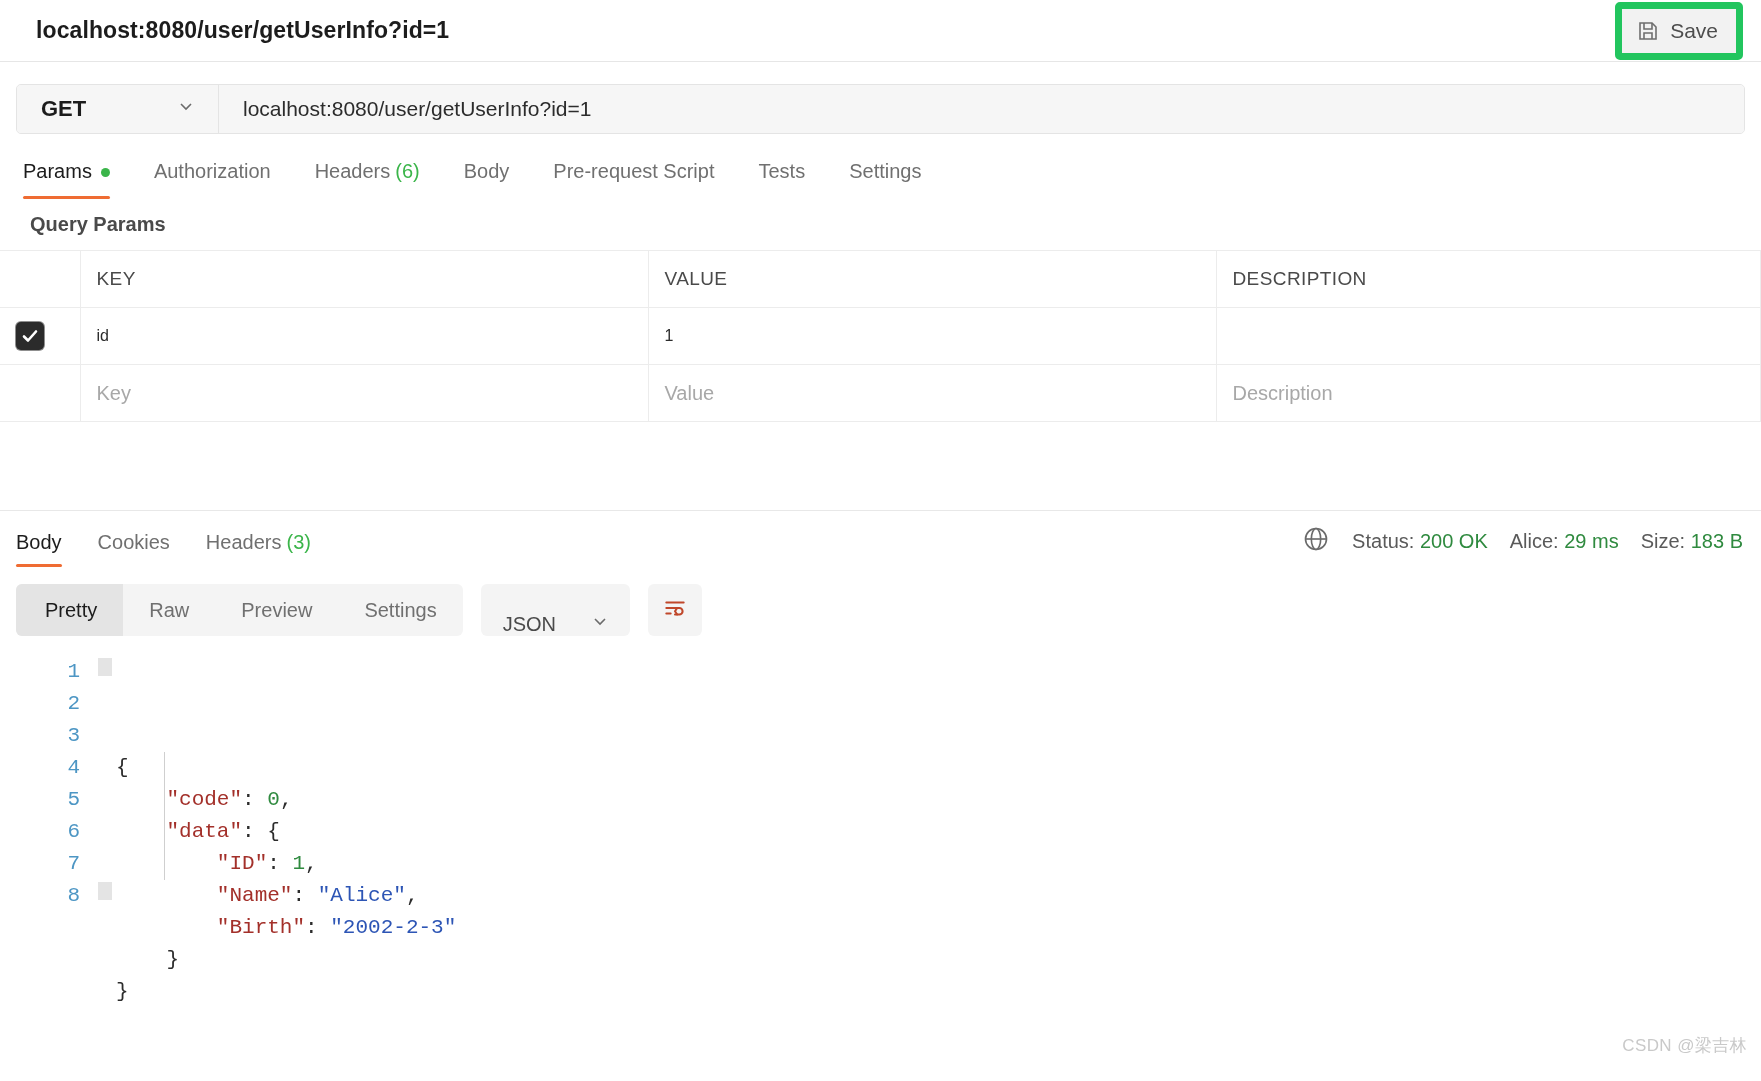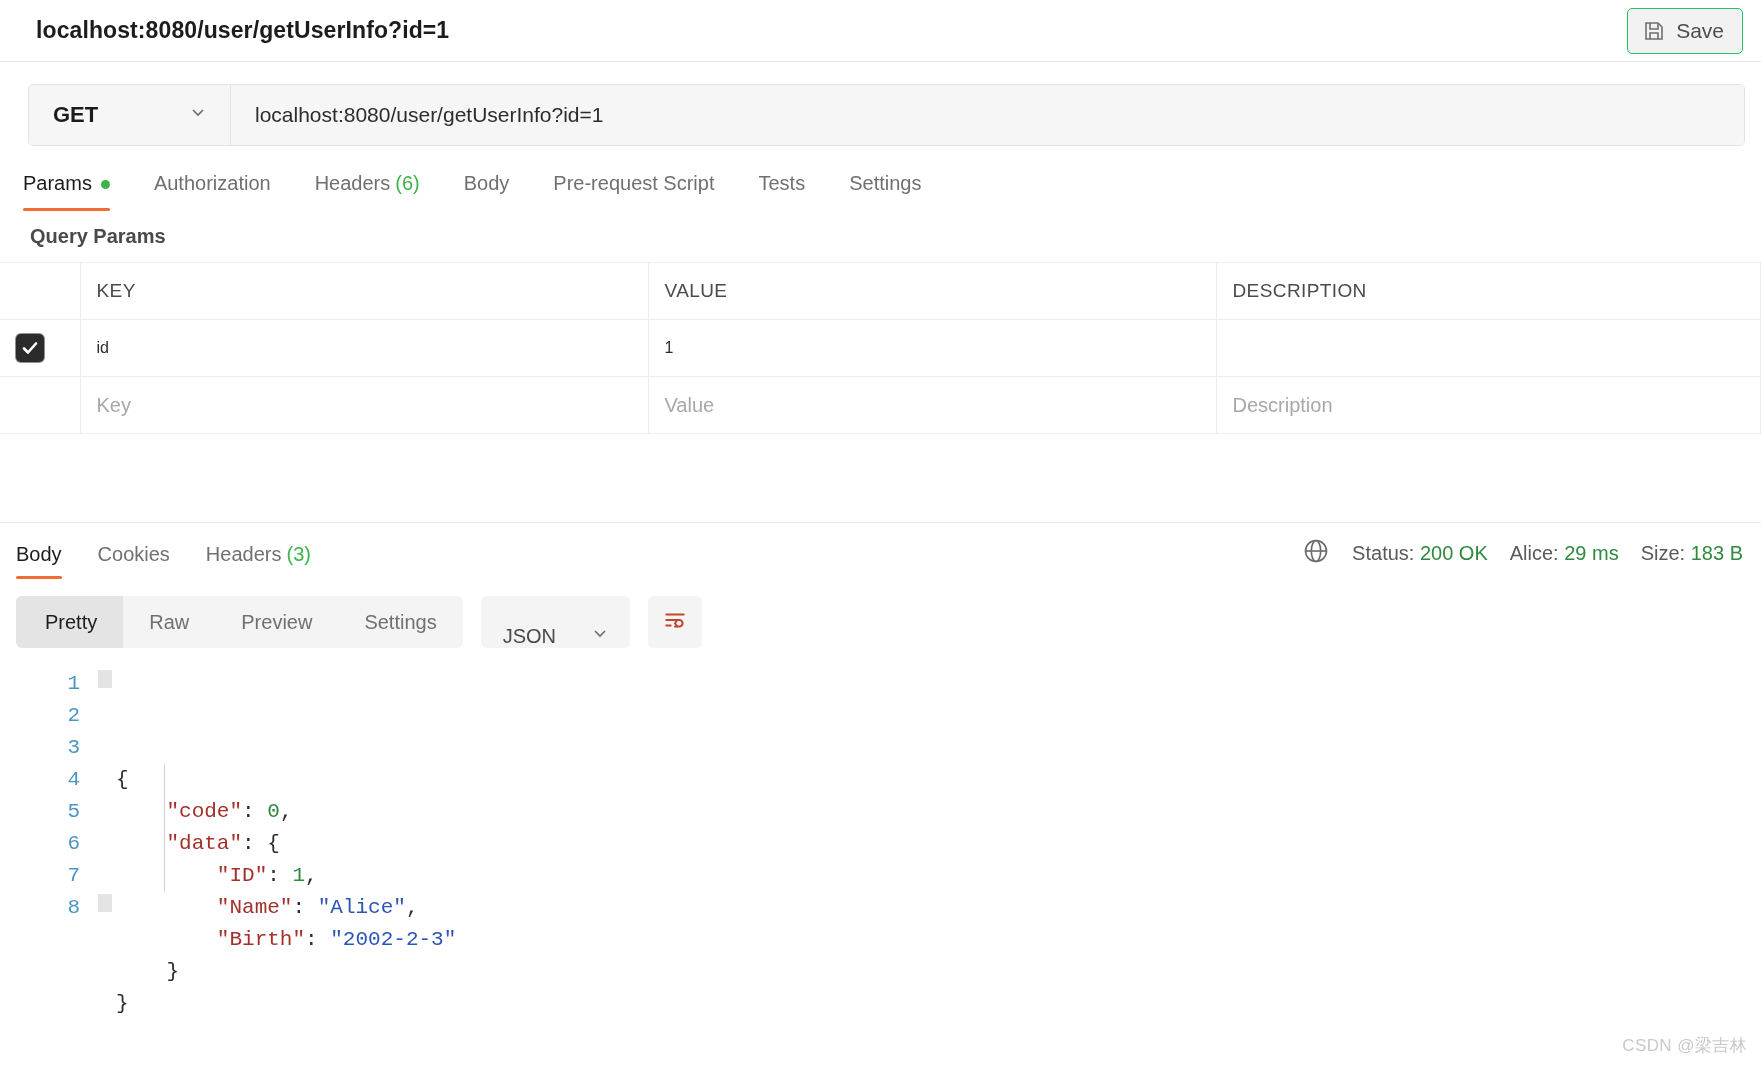--- a/index.html
+++ b/index.html
@@ -26,34 +26,34 @@
     font-size: 23px;
     font-weight: 700;
     color: #1c1c1c;
     letter-spacing: .1px;
   }
   .save-btn {
     display: flex;
     align-items: center;
     gap: 10px;
     background: #f2f2f2;
-    border: 1px solid #22c55e;
+    border: 7px solid #22c55e;
     border-radius: 5px;
     padding: 10px 18px 10px 14px;
     font-size: 21px;
     color: #4d4d4d;
     cursor: pointer;
   }
   .save-btn svg { display: block; }
 
   
   .url-row {
-    margin: 22px 16px 0 28px;
-    display: flex;
-    height: 62px;
+    margin: 22px 16px 0 16px;
+    display: flex;
+    height: 50px;
     border: 1px solid #e4e4e4;
     border-radius: 5px;
     background: #f6f6f6;
     overflow: hidden;
   }
   .method {
     width: 202px;
     display: flex;
     align-items: center;
     justify-content: space-between;

